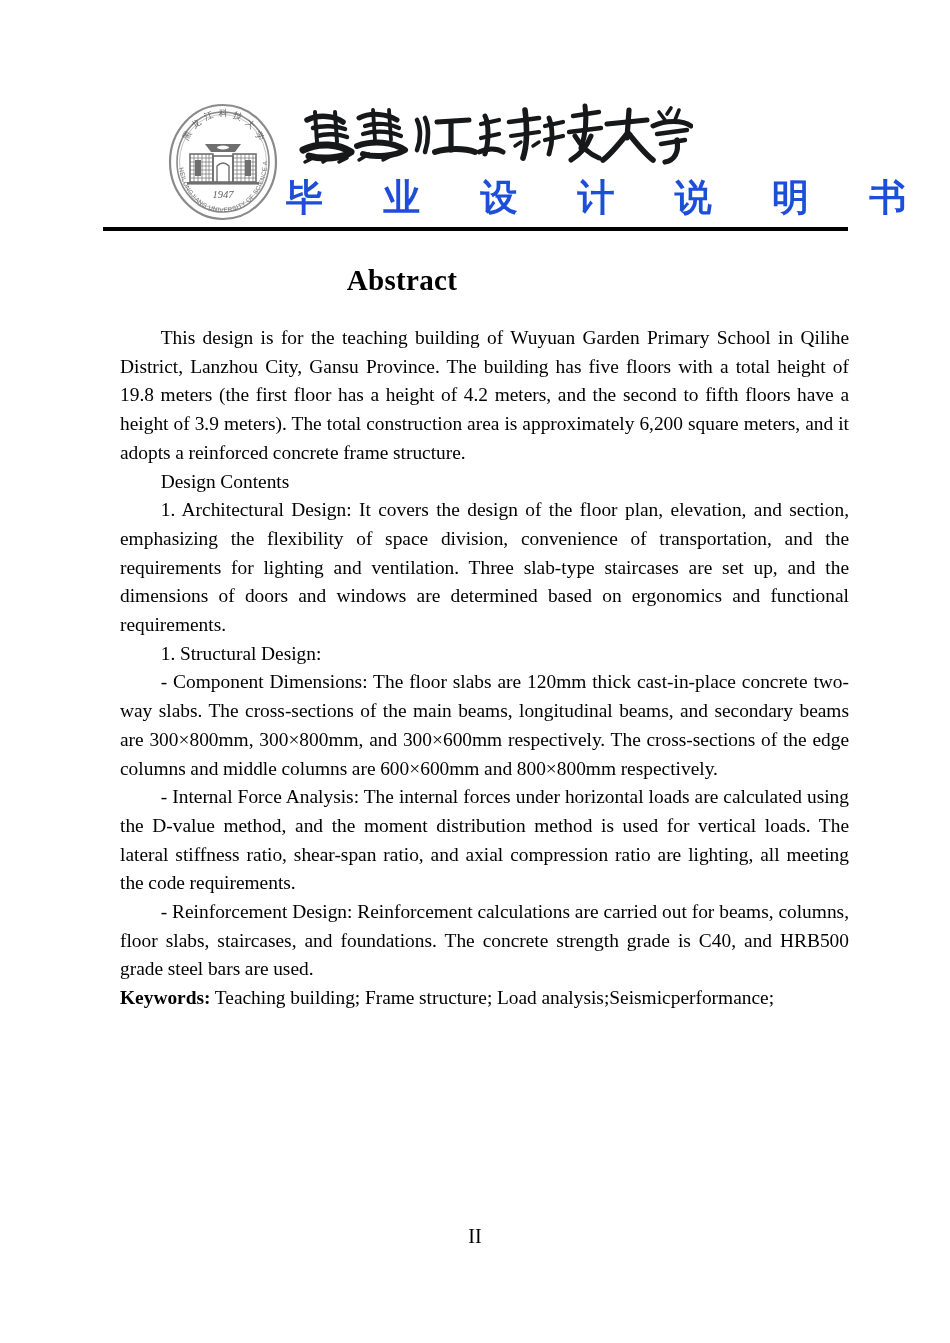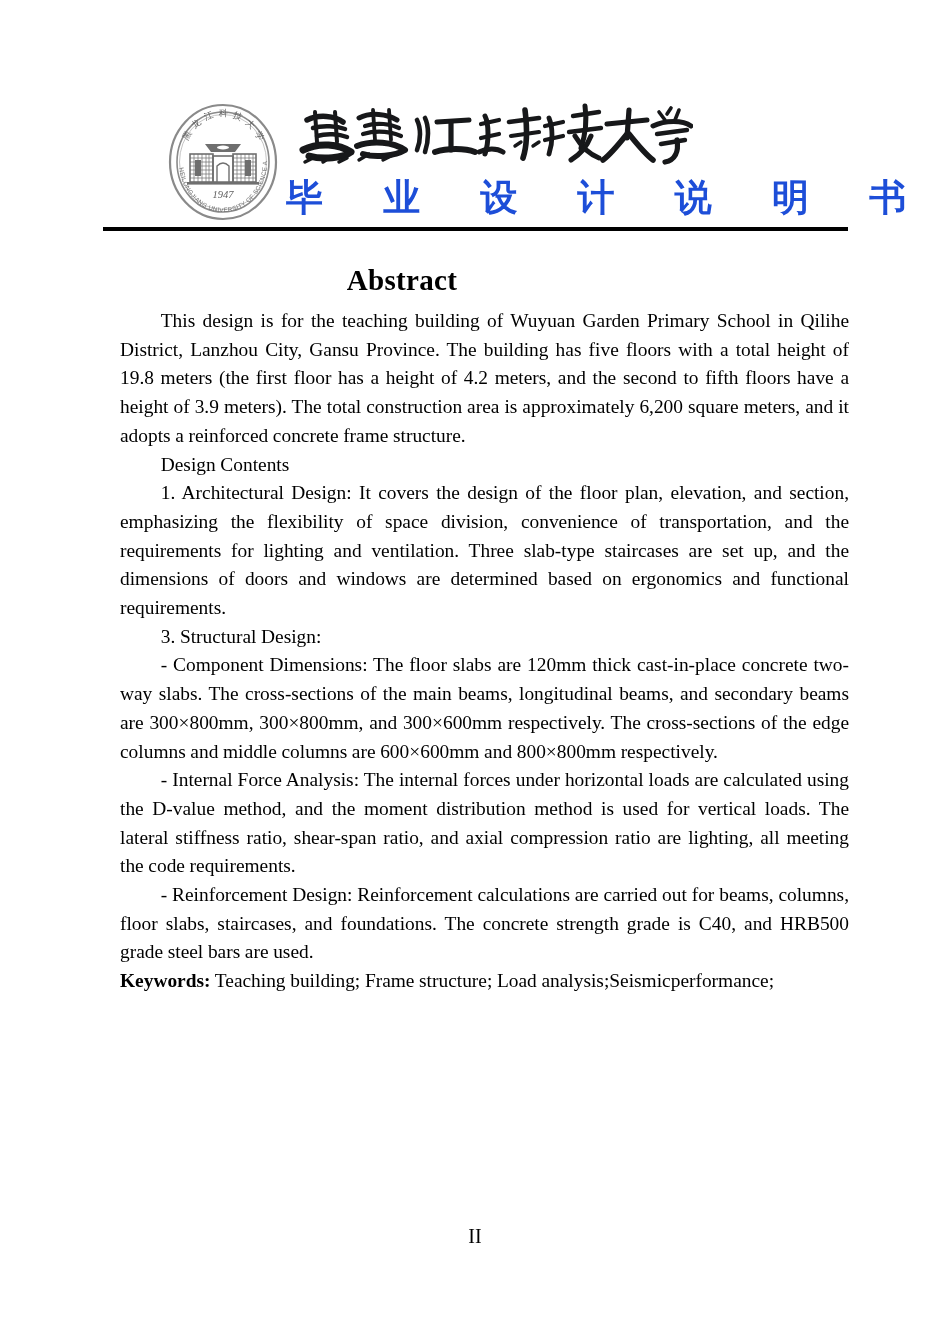--- a/index.html
+++ b/index.html
@@ -82,21 +82,21 @@
     font-size: 29px;
     font-weight: 700;
     line-height: 36px;
     letter-spacing: 0.3px;
   }
 
   
   .body-area {
     position: absolute;
     left: 120px;
-    top: 307px;
+    top: 324px;
     width: 729px;
   }
 
   p.para {
     margin: 0;
     font-size: 19.4px;
     line-height: 28.7px;
     text-align: justify;
     text-justify: inter-word;
     word-spacing: -0.2px;
@@ -245,21 +245,21 @@
   </div>
 
   <div class="header-rule"></div>
 
   <h1 class="abstract-title">Abstract</h1>
 
   <div class="body-area">
     <p class="para indent">This design is for the teaching building of Wuyuan Garden Primary School in Qilihe District, Lanzhou City, Gansu Province. The building has five floors with a total height of 19.8 meters (the first floor has a height of 4.2 meters, and the second to fifth floors have a height of 3.9 meters). The total construction area is approximately 6,200 square meters, and it adopts a reinforced concrete frame structure.</p>
     <p class="para indent">Design Contents</p>
     <p class="para indent">1. Architectural Design: It covers the design of the floor plan, elevation, and section, emphasizing the flexibility of space division, convenience of transportation, and the requirements for lighting and ventilation. Three slab-type staircases are set up, and the dimensions of doors and windows are determined based on ergonomics and functional requirements.</p>
-    <p class="para indent">3. Structural Design:</p>
+    <p class="para indent">1. Structural Design:</p>
     <p class="para indent">- Component Dimensions: The floor slabs are 120mm thick cast-in-place concrete two-way slabs. The cross-sections of the main beams, longitudinal beams, and secondary beams are 300×800mm, 300×800mm, and 300×600mm respectively. The cross-sections of the edge columns and middle columns are 600×600mm and 800×800mm respectively.</p>
     <p class="para indent">- Internal Force Analysis: The internal forces under horizontal loads are calculated using the D-value method, and the moment distribution method is used for vertical loads. The lateral stiffness ratio, shear-span ratio, and axial compression ratio are lighting, all meeting the code requirements.</p>
     <p class="para indent">- Reinforcement Design: Reinforcement calculations are carried out for beams, columns, floor slabs, staircases, and foundations. The concrete strength grade is C40, and HRB500 grade steel bars are used.</p>
     <p class="para noindent"><span class="kw-label">Keywords:</span><span> Teaching building; Frame structure; Load analysis;Seismicperformance;</span></p>
   </div>
 
   <div class="page-number">II</div>
 
 </div>
 

